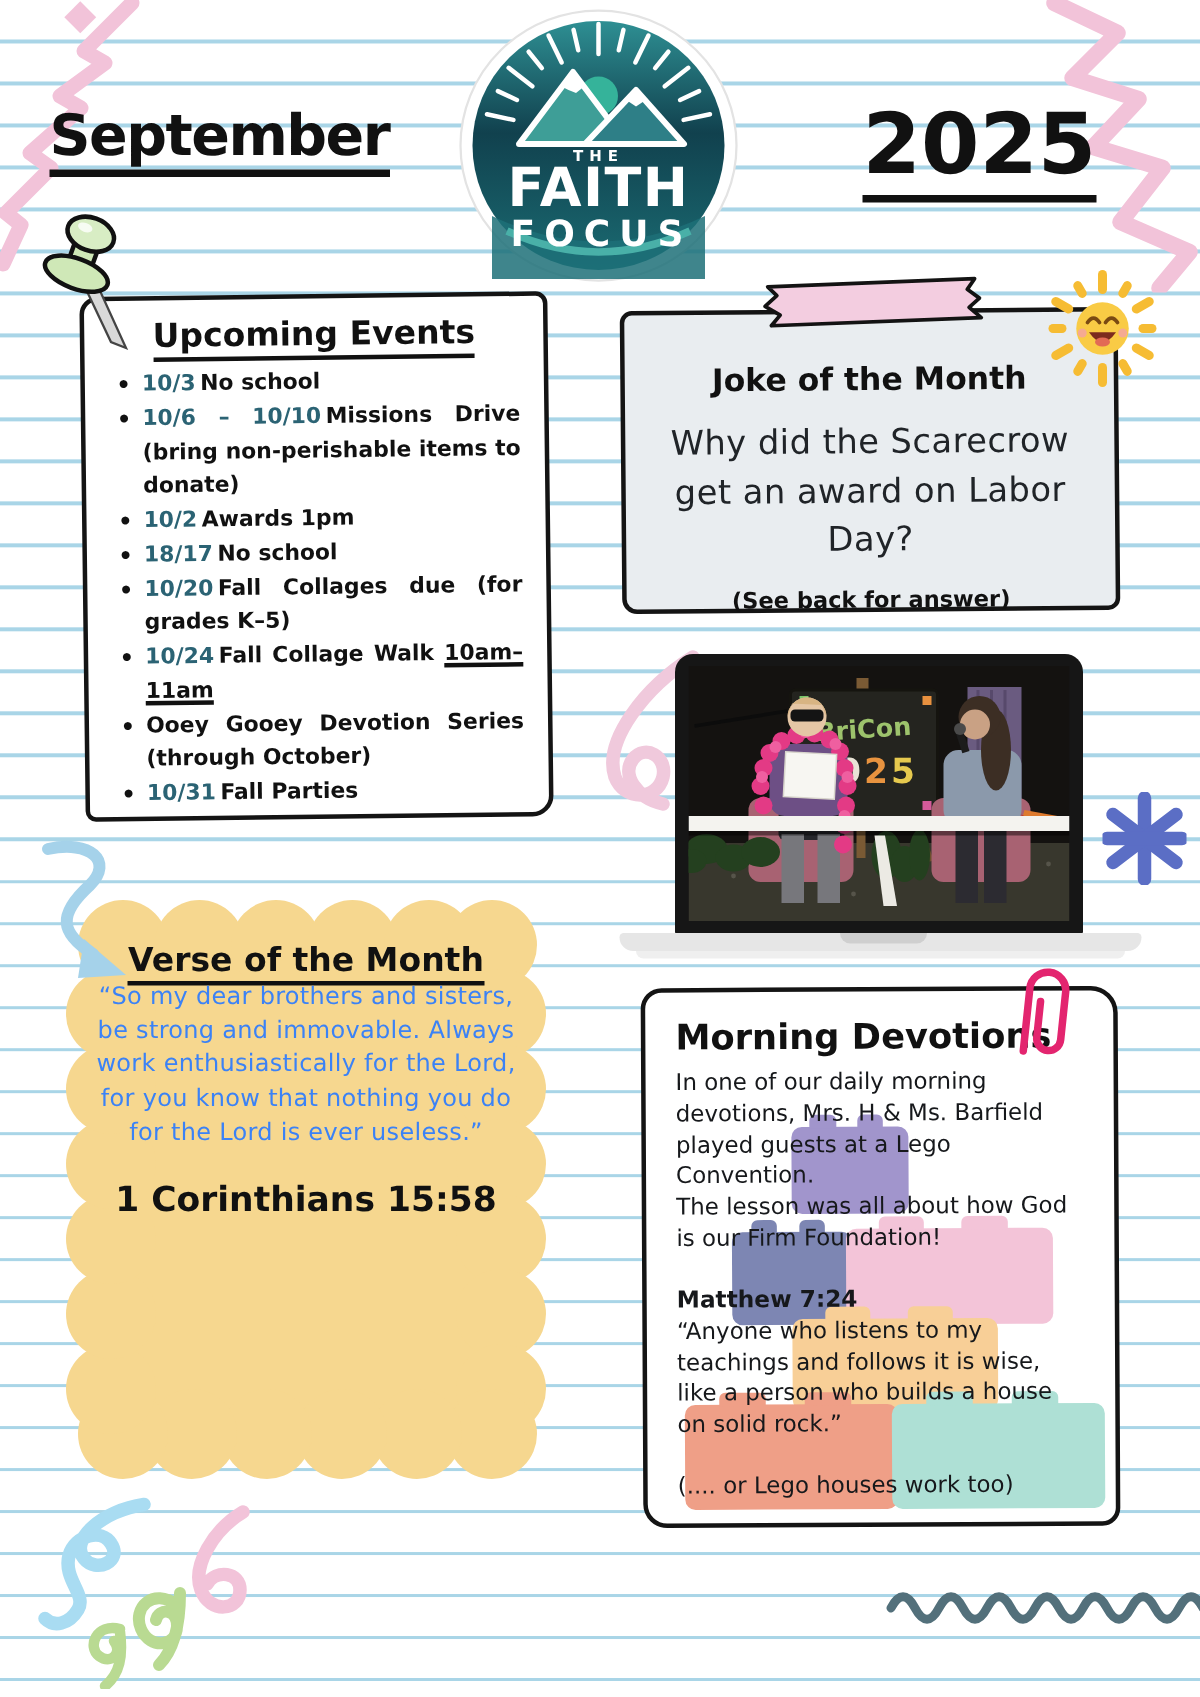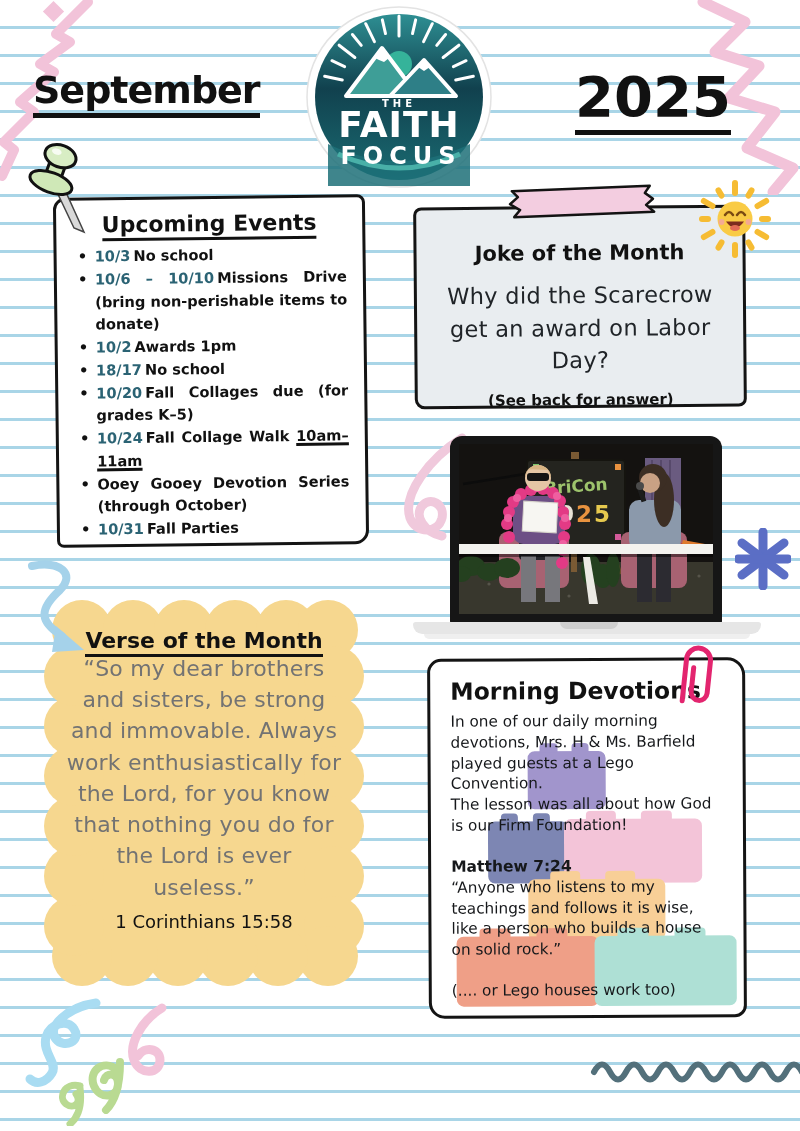--- a/index.html
+++ b/index.html
@@ -41,22 +41,22 @@
                border-radius:3px 3px 10px 10px;z-index:3;}
   .laptop-notch{left:560px;top:622px;width:58px;height:7px;background:#cfcfcf;
                 border-radius:0 0 8px 8px;z-index:4;}
   .laptop-shadow{left:424px;top:634px;width:326px;height:5px;background:#efefef;
                  border-radius:0 0 8px 8px;z-index:3;}
   
   .verse-blob{left:38px;top:596px;width:332px;height:395px;z-index:2;}
   .verse-content{position:absolute;left:26px;right:26px;top:32px;text-align:center;}
   .verse-title{font-size:22px;font-weight:800;}
   .verse-title span{border-bottom:3.5px solid #111;padding-bottom:1px;}
-  .verse-text{font-size:22px;line-height:1.42;color:#737373;letter-spacing:.2px;}
-  .verse-ref{font-size:18px;font-weight:400;margin-top:8px;}
+  .verse-text{font-size:16px;line-height:1.42;color:#3b82f6;letter-spacing:.2px;}
+  .verse-ref{font-size:23px;font-weight:700;margin-top:20px;}
   
   .devotions-box{left:428px;top:658px;width:318px;height:360px;border-radius:14px 18px 12px 16px;
                  transform:rotate(-.3deg);box-sizing:border-box;overflow:hidden;}
   .dev-inner{position:relative;z-index:1;padding:16px 20px;}
   .dev-title{font-size:23.5px;font-weight:800;margin:0 0 6px;}
   .dev-p{font-size:15.3px;line-height:1.36;margin:0;color:#16181b;}
   .dev-gap{height:20px;}
   .dev-ref{font-weight:800;font-size:15.5px;}
   .brick{position:absolute;z-index:0;border-radius:7px;}
   .brick::before,.brick::after{content:"";position:absolute;top:-8px;height:9px;width:22%;

